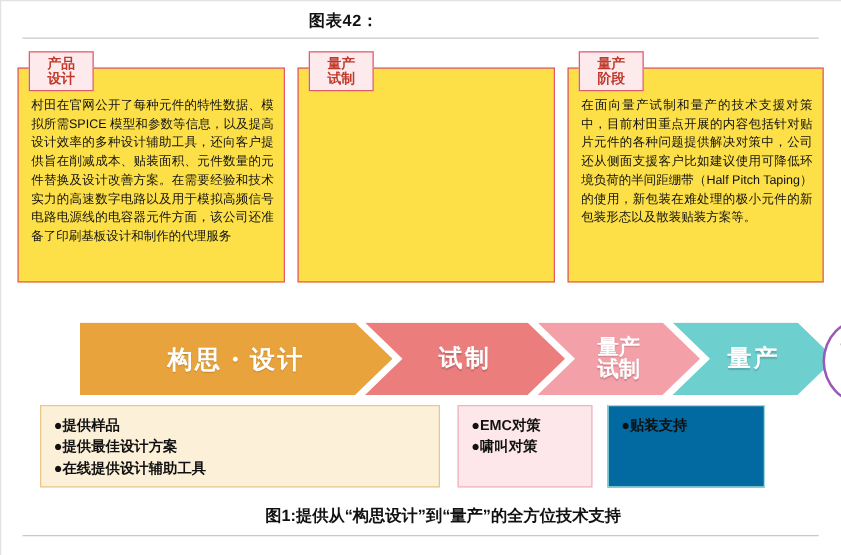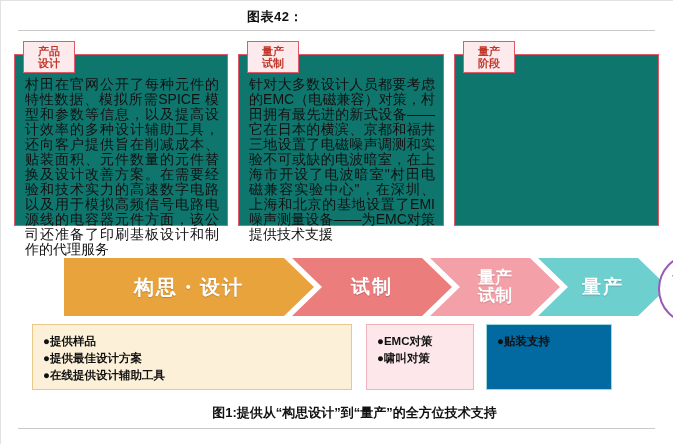--- a/index.html
+++ b/index.html
@@ -29,21 +29,21 @@
     position:absolute;left:18px;top:30px;width:637px;height:1px;background:#c9c9c9;
   }
 
   
   .notes{
     position:absolute;left:14px;top:44px;width:645px;height:186px;
   }
   .note{
     position:absolute;top:10px;
     border:1px solid #e05a6a;
-    background:#0f766e;
+    background:#fde047;
     box-sizing:border-box;
     padding:12px 8px 22px 10px;
   }
   .note.n1{left:0;width:214px;height:172px;}
   .note.n2{left:224px;width:206px;height:172px;}
   .note.n3{left:440px;width:205px;height:172px;}
 
   .note-tag{
     position:absolute;top:-11px;left:8px;
     background:#fdeaec;
@@ -53,21 +53,21 @@
     line-height:12px;
     padding:3px 6px;
     text-align:center;
     white-space:pre-line;
   }
   .note.n1 .note-tag{width:38px;top:-14px;}
   .note.n2 .note-tag{width:38px;top:-14px;}
   .note.n3 .note-tag{width:38px;top:-14px;}
 
   .note-body{
-    font-size:14px;line-height:15px;color:#111;
+    font-size:10px;line-height:15px;color:#111;
     text-align:justify;
     margin-top:10px;
   }
 
   
   .flow{
     position:absolute;left:24px;top:258px;width:645px;height:60px;margin-left:40px;
   }
   .seg{
     position:absolute;top:0;height:58px;
@@ -142,26 +142,26 @@
 
     <div class="note n1">
       <div class="note-tag">产品
 设计</div>
       <div class="note-body">村田在官网公开了每种元件的特性数据、模拟所需SPICE 模型和参数等信息，以及提高设计效率的多种设计辅助工具，还向客户提供旨在削减成本、贴装面积、元件数量的元件替换及设计改善方案。在需要经验和技术实力的高速数字电路以及用于模拟高频信号电路电源线的电容器元件方面，该公司还准备了印刷基板设计和制作的代理服务</div>
     </div>
 
     <div class="note n2">
       <div class="note-tag">量产
 试制</div>
-      <div class="note-body">针对大多数设计人员都要考虑的EMC（电磁兼容）对策，村田拥有最先进的新式设备——它在日本的横滨、京都和福井三地设置了电磁噪声调测和实验不可或缺的电波暗室，在上海市开设了电波暗室"村田电磁兼容实验中心"，在深圳、上海和北京的基地设置了EMI 噪声测量设备——为EMC对策提供技术支援</div>
     </div>
 
     <div class="note n3">
       <div class="note-tag">量产
 阶段</div>
+      <div class="note-body">在面向量产试制和量产的技术支援对策中，目前村田重点开展的内容包括针对贴片元件的各种问题提供解决对策中，公司还从侧面支援客户比如建议使用可降低环境负荷的半间距绷带（Half Pitch Taping）的使用，新包装在难处理的极小元件的新包装形态以及散装贴装方案等。</div>
     </div>
 
   </div>
 
   <div class="flow">
     <div class="seg seg1">
       <span>构思・设计</span>
     </div>
     <div class="seg seg2">
       <span>试制</span>

